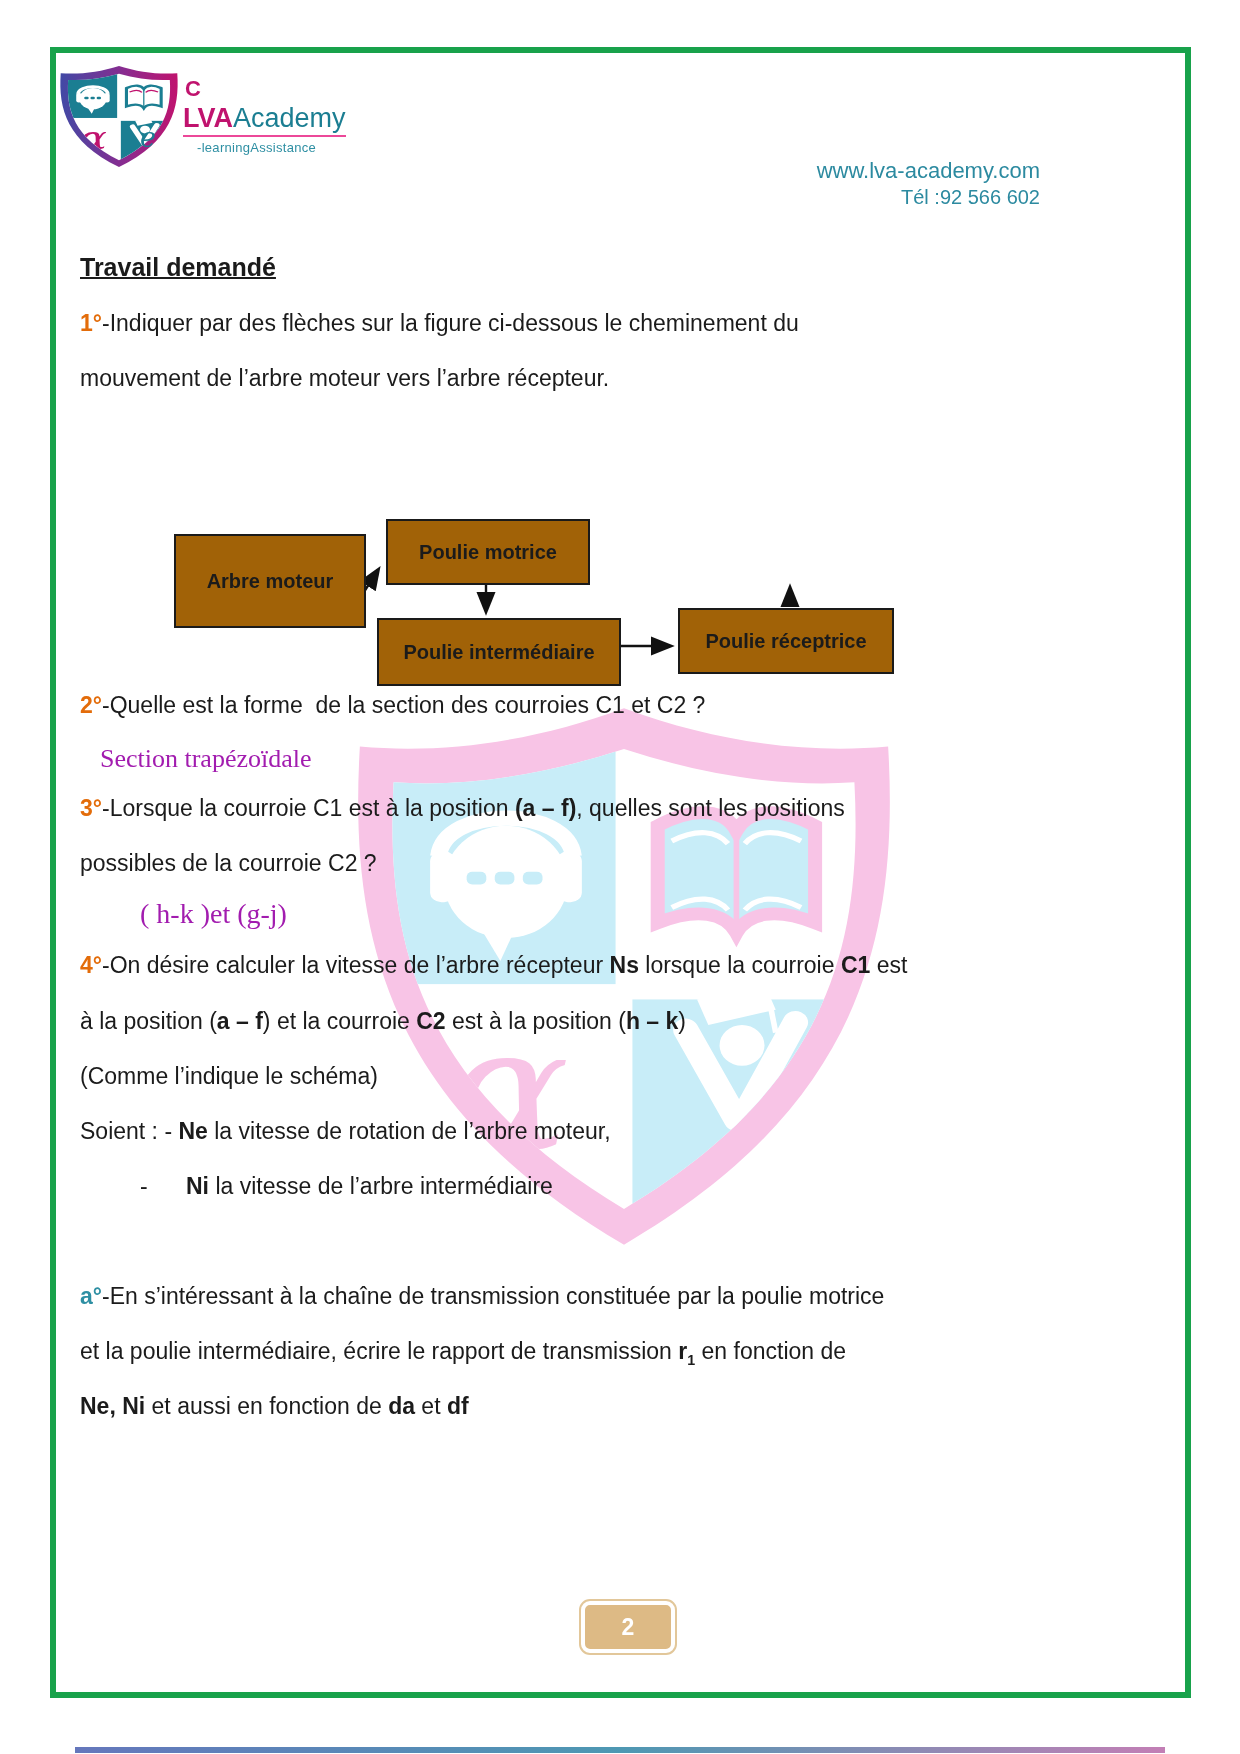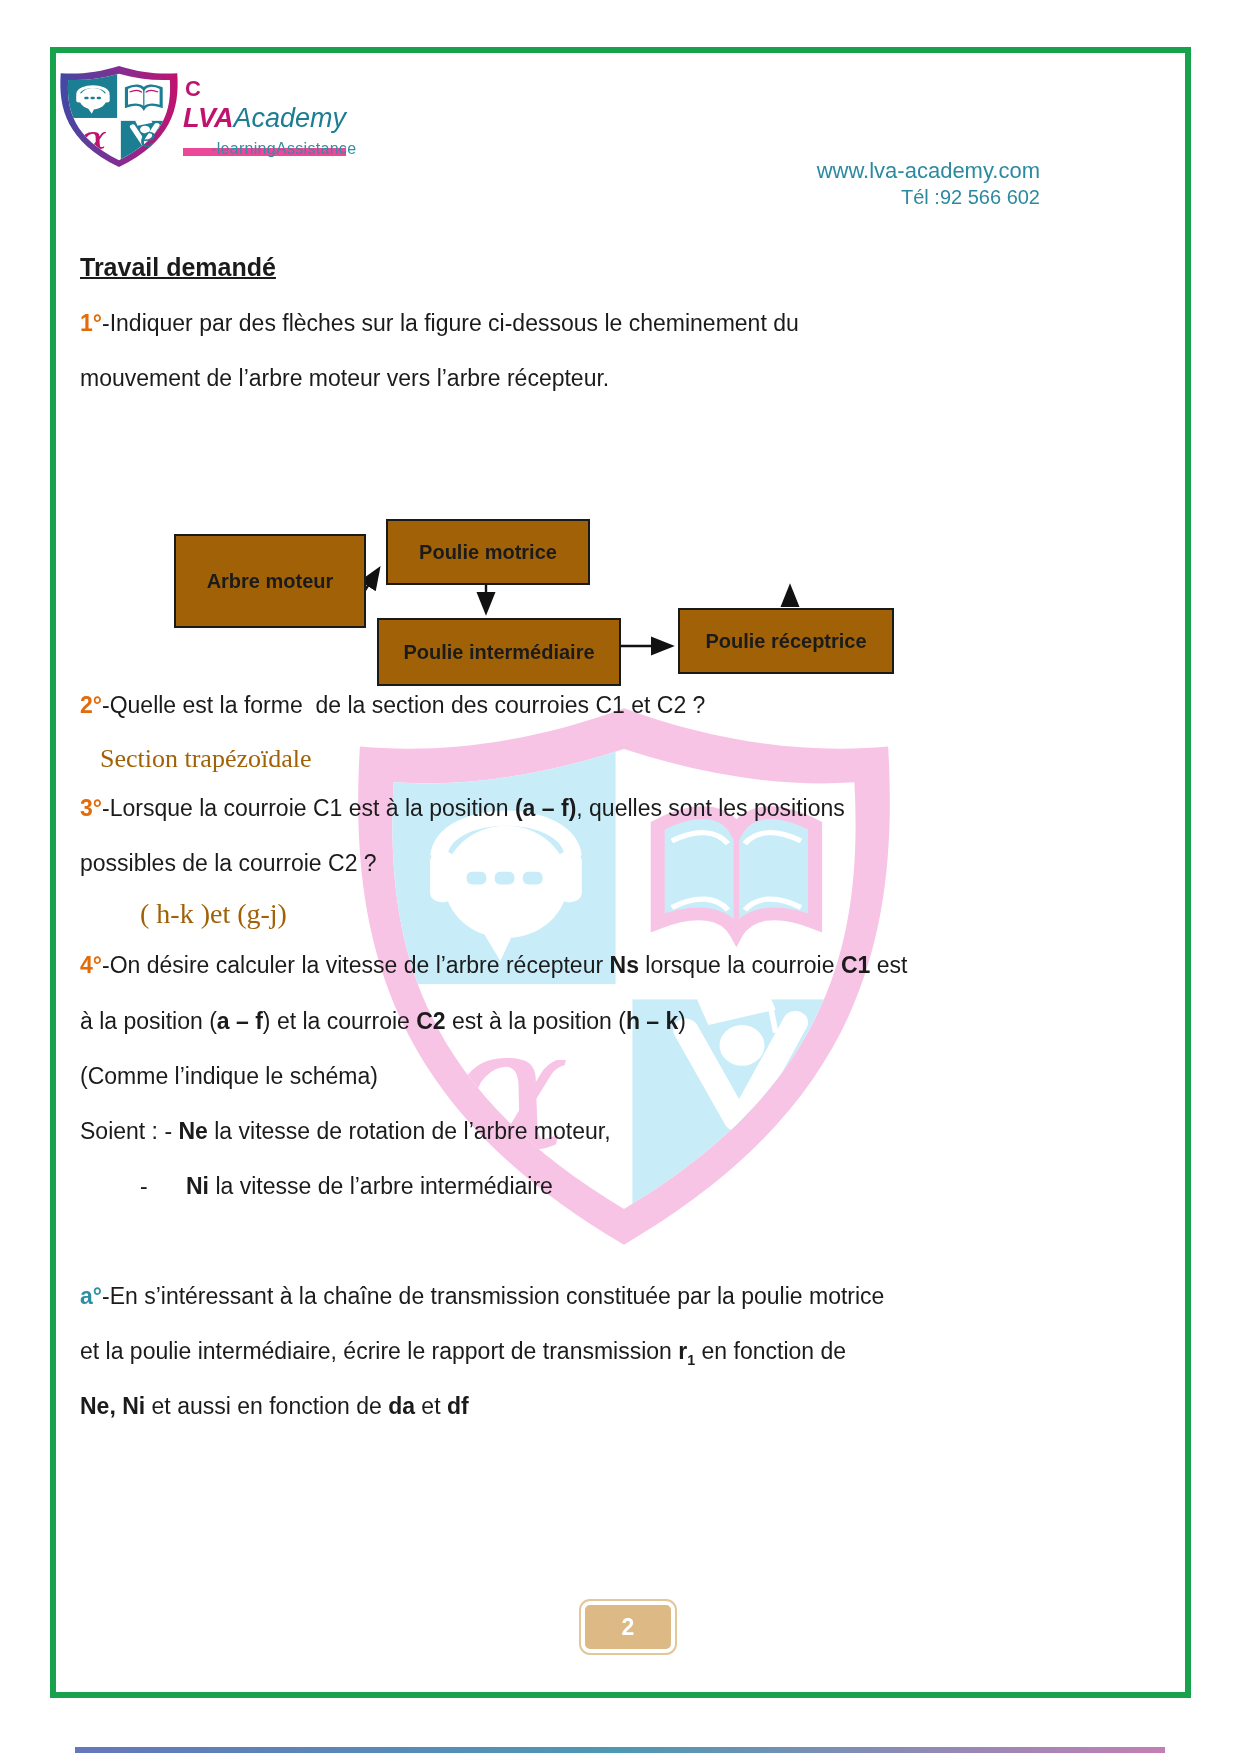--- a/index.html
+++ b/index.html
@@ -4,36 +4,36 @@
 <style>
   html,body{margin:0;padding:0;}
   body{width:1240px;height:1754px;position:relative;background:#ffffff;
        font-family:"Liberation Sans",sans-serif;color:#1b1b1b;overflow:hidden;}
   .abs{position:absolute;}
   
   .frame{left:50px;top:47px;width:1129px;height:1639px;border:6px solid #18A24B;}
   
   .logo-svg{left:57px;top:64px;width:124px;height:106px;}
   .brand-c{left:185px;top:76px;font-size:22px;font-weight:bold;color:#C0136E;}
-  .brand-line{left:183px;top:103px;font-size:27px;border-bottom:8px solid #ec4899;padding-bottom:14px;font-style:italic;}
+  .brand-line{left:183px;top:103px;font-size:27px;border-bottom:2px solid #ec4899;padding-bottom:1px;}
   .brand-lva{font-weight:bold;color:#C0136E;}
   .brand-academy{color:#1B7E92;}
-  .brand-tagline{left:197px;top:140px;font-size:16px;color:#2E8FA3;letter-spacing:.3px;margin-left:14px;}
+  .brand-tagline{left:197px;top:140px;font-size:13px;color:#2E8FA3;letter-spacing:.3px;}
   .script-e{left:140px;top:122px;font-size:27px;color:#1B7E92;font-style:italic;font-family:"DejaVu Serif",serif;}
   .contact{left:700px;top:158px;width:340px;text-align:right;color:#2C8AA0;}
   .contact .site{font-size:22px;}
   .contact .tel{font-size:20px;margin-top:2px;}
   
   .doc-title{left:80px;top:253px;font-size:25px;font-weight:bold;text-decoration:underline;text-decoration-thickness:2px;}
   .line{font-size:23px;white-space:pre-wrap;}
   .b{font-weight:bold;}
   .o{color:#E36C0A;}
   .t{color:#2E8FA3;}
   .sub{vertical-align:sub;font-size:0.62em;}
-  .answer{font-family:"Liberation Serif",serif;color:#a16207;}
+  .answer{font-family:"Liberation Serif",serif;color:#a21caf;}
   
   .dbox{border:2px solid #1a1a1a;background:#a16207;display:flex;align-items:center;justify-content:center;
         font-weight:bold;font-size:20px;z-index:2;}
   .arrows{left:0;top:0;width:1240px;height:1754px;pointer-events:none;z-index:1;}
   
   .watermark{left:343px;top:698px;width:562px;height:562px;z-index:0;}
   .content{position:absolute;z-index:2;left:0;top:0;width:100%;height:100%;}
   
   .badge{left:581px;top:1601px;width:86px;height:44px;background:#DDBA85;border:4px solid #fff;
          outline:2px solid #E2C79A;border-radius:9px;display:flex;align-items:center;justify-content:center;

